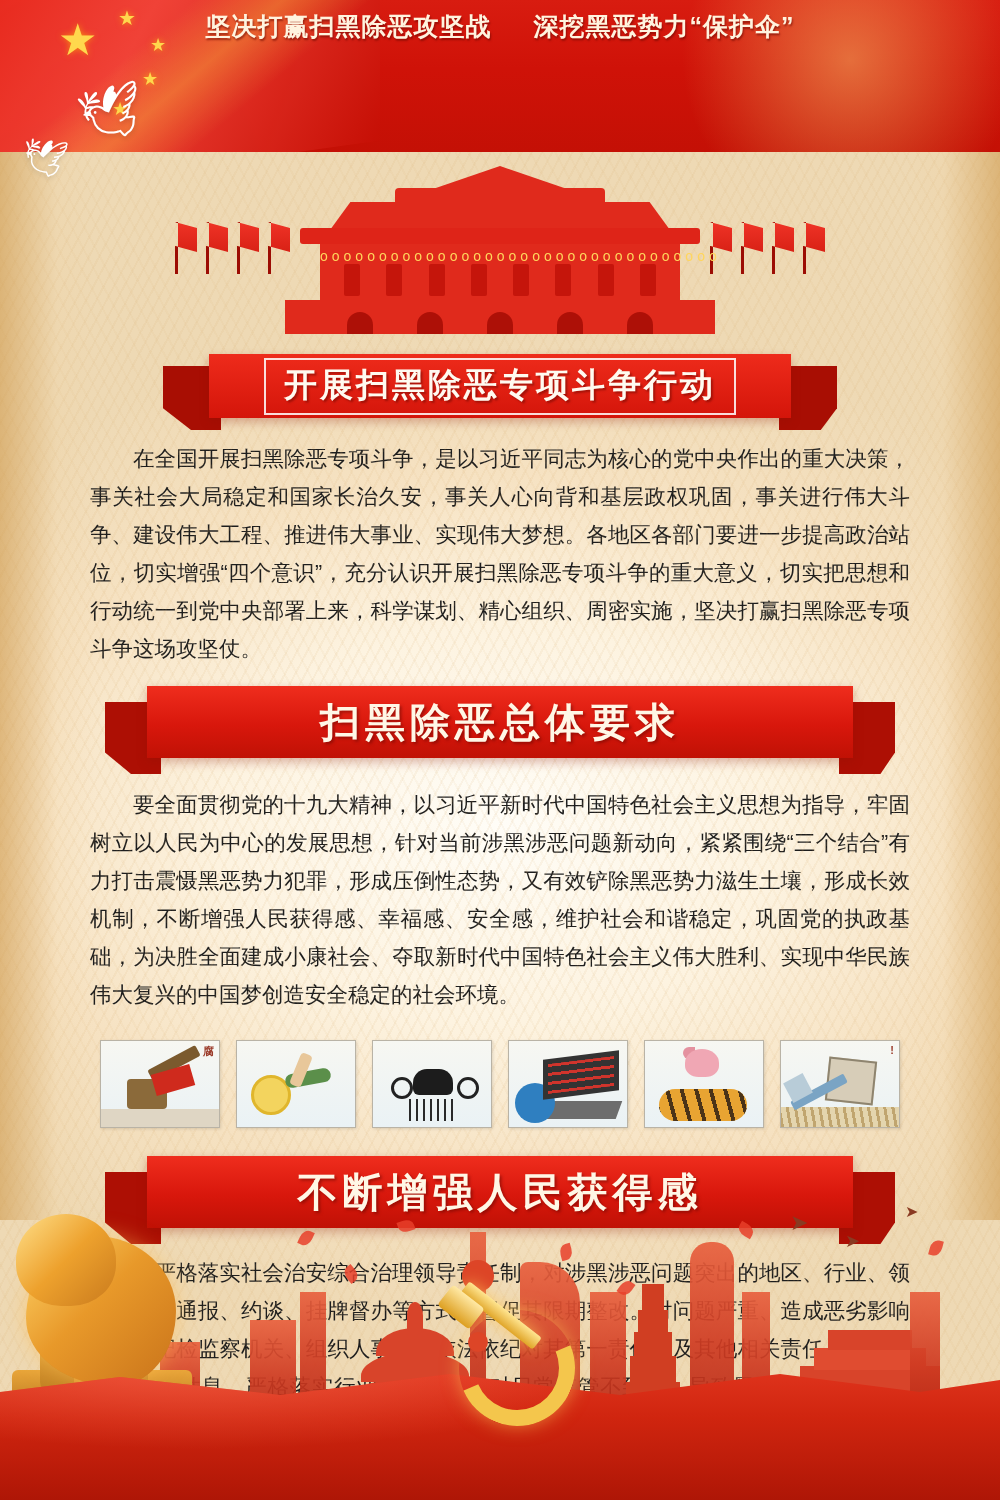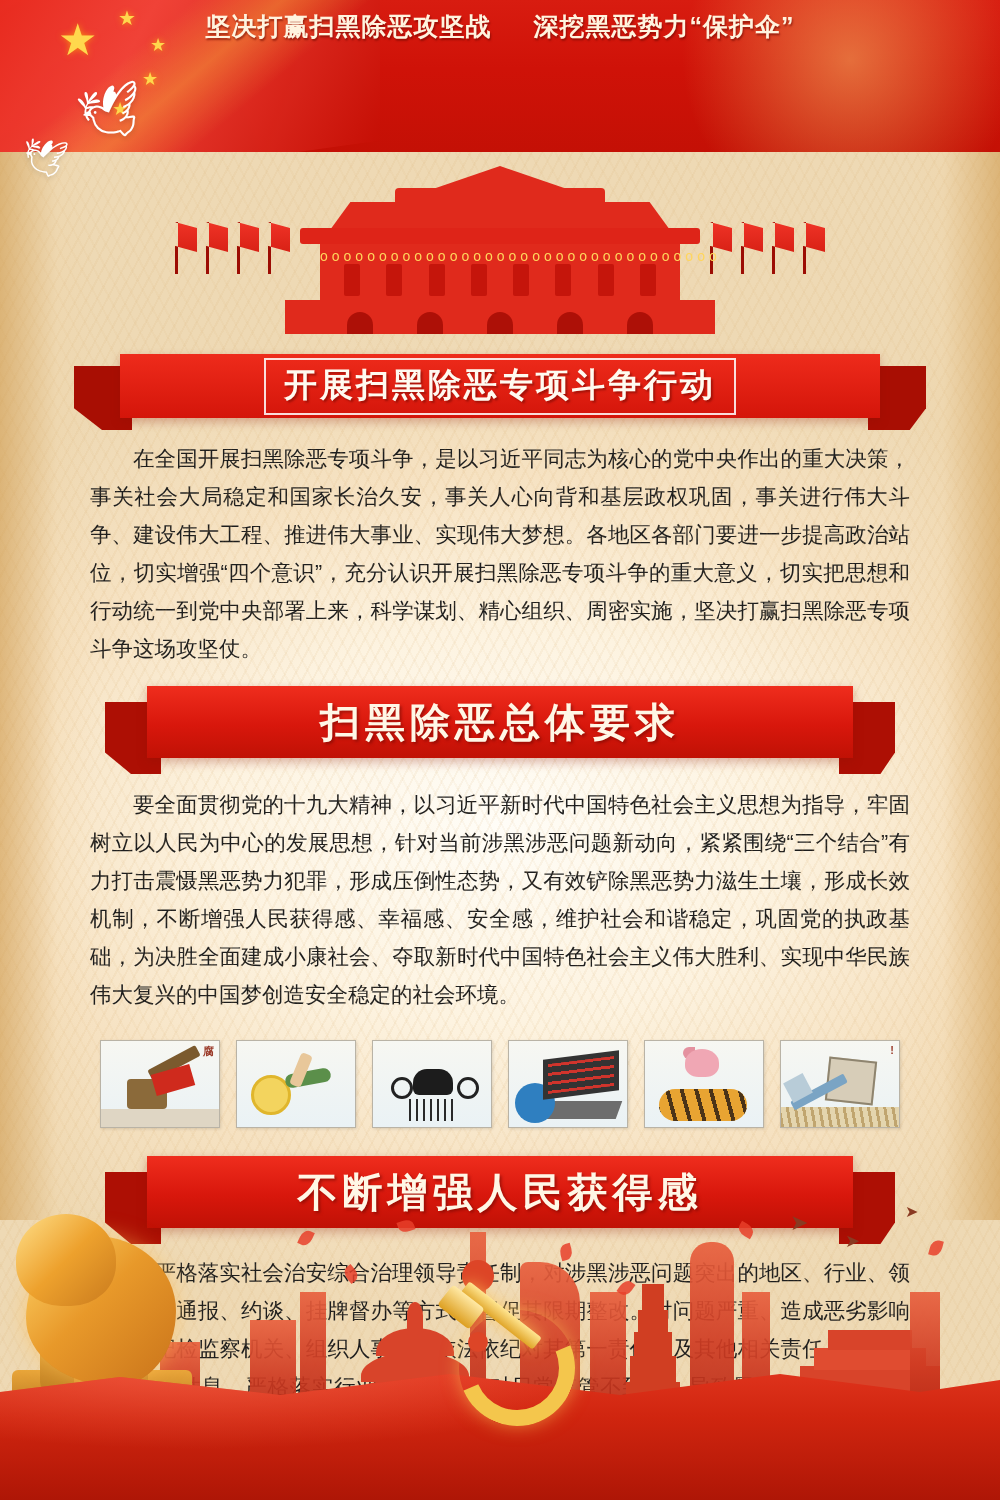--- a/index.html
+++ b/index.html
@@ -260,21 +260,21 @@
     color: #fff7e6;
     font-size: 40px;
     font-weight: bold;
     letter-spacing: 5px;
     font-family: Liberation Serif, serif;
     text-shadow: 2px 2px 3px rgba(110,8,0,.55);
   }
   
   .ribbon-top {
     position: relative;
-    width: 852px;
+    width: 674px;
     height: 64px;
     margin: -2px auto 1px;
   }
   .ribbon-top .center {
     position: absolute;
     left: 46px; right: 46px; top: 0; height: 64px;
     background: linear-gradient(180deg, #ee2b1b 0%, #d4150a 100%);
     display: flex; align-items: center; justify-content: center;
     box-shadow: 0 4px 9px rgba(140,15,0,.28);
   }

